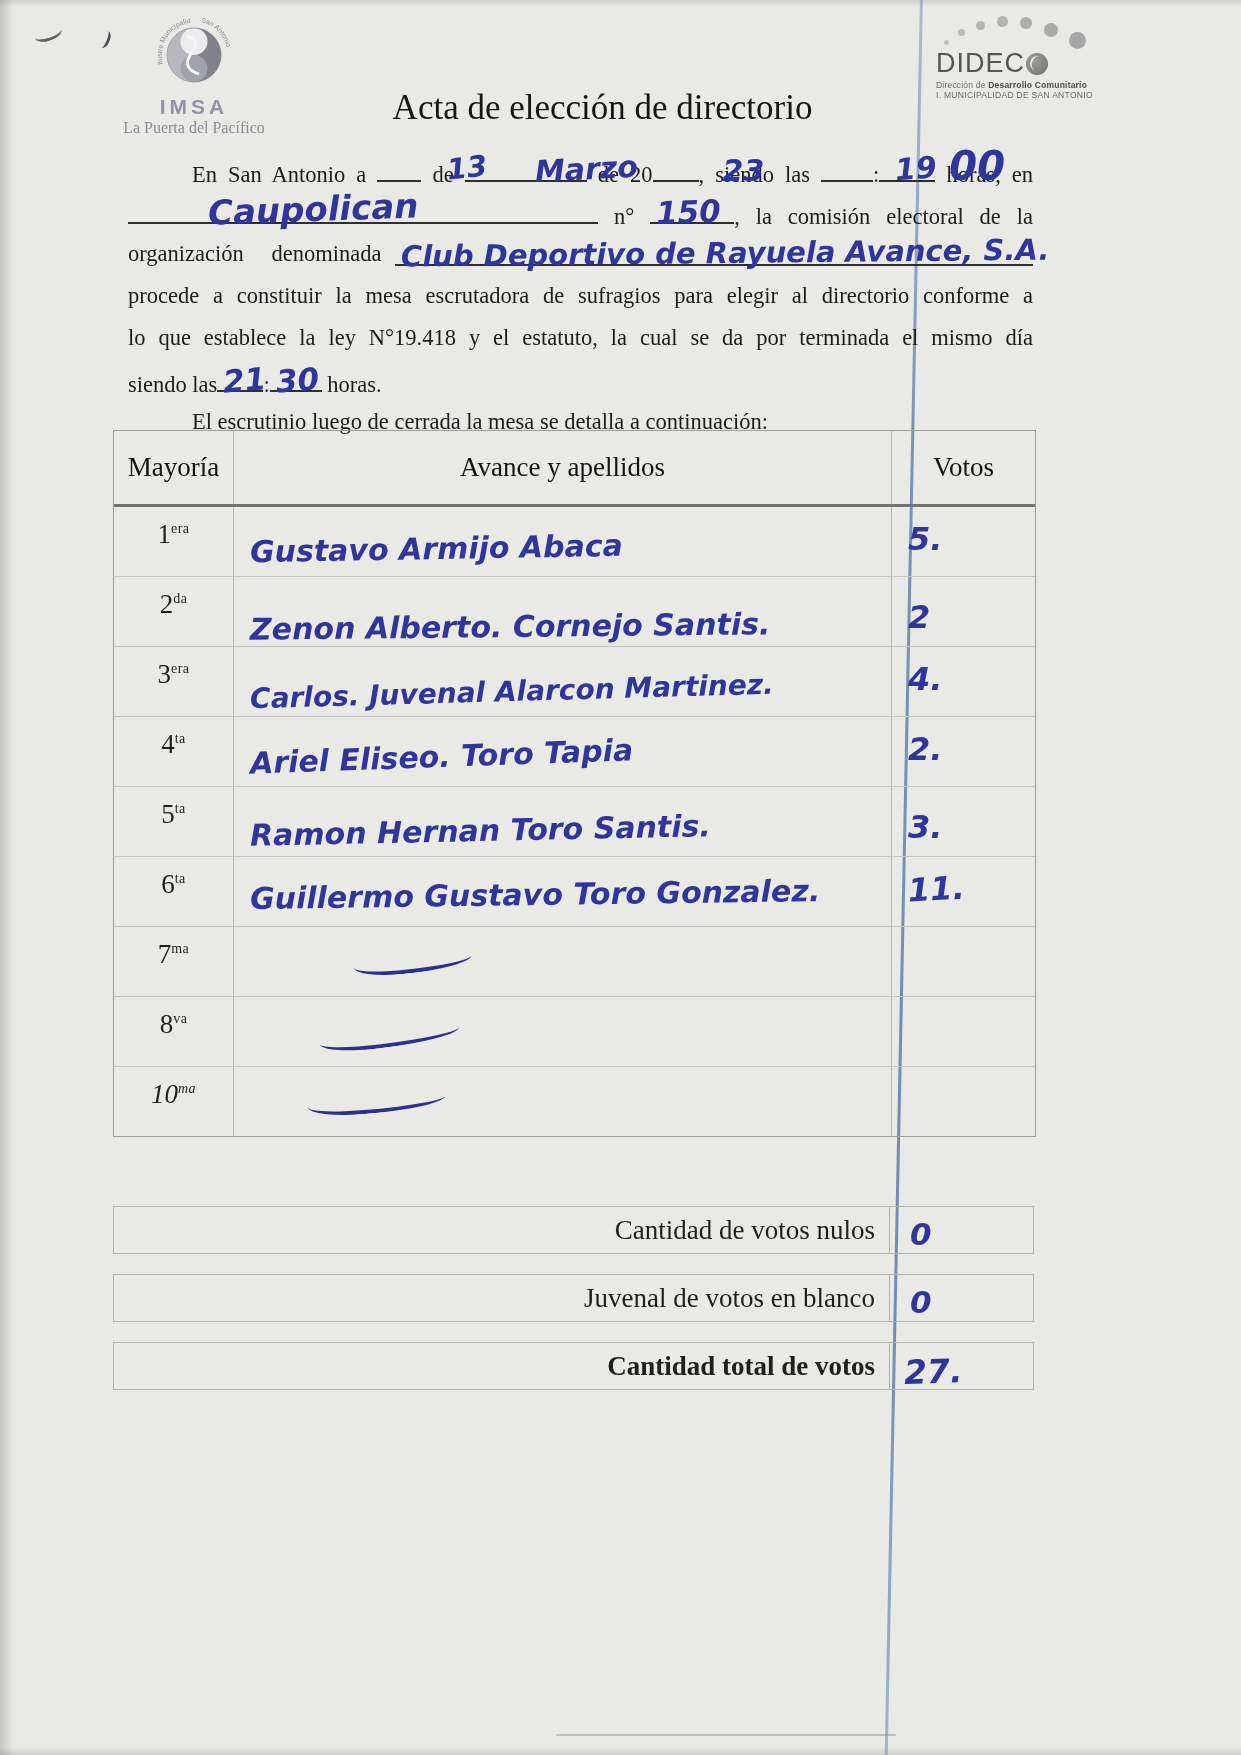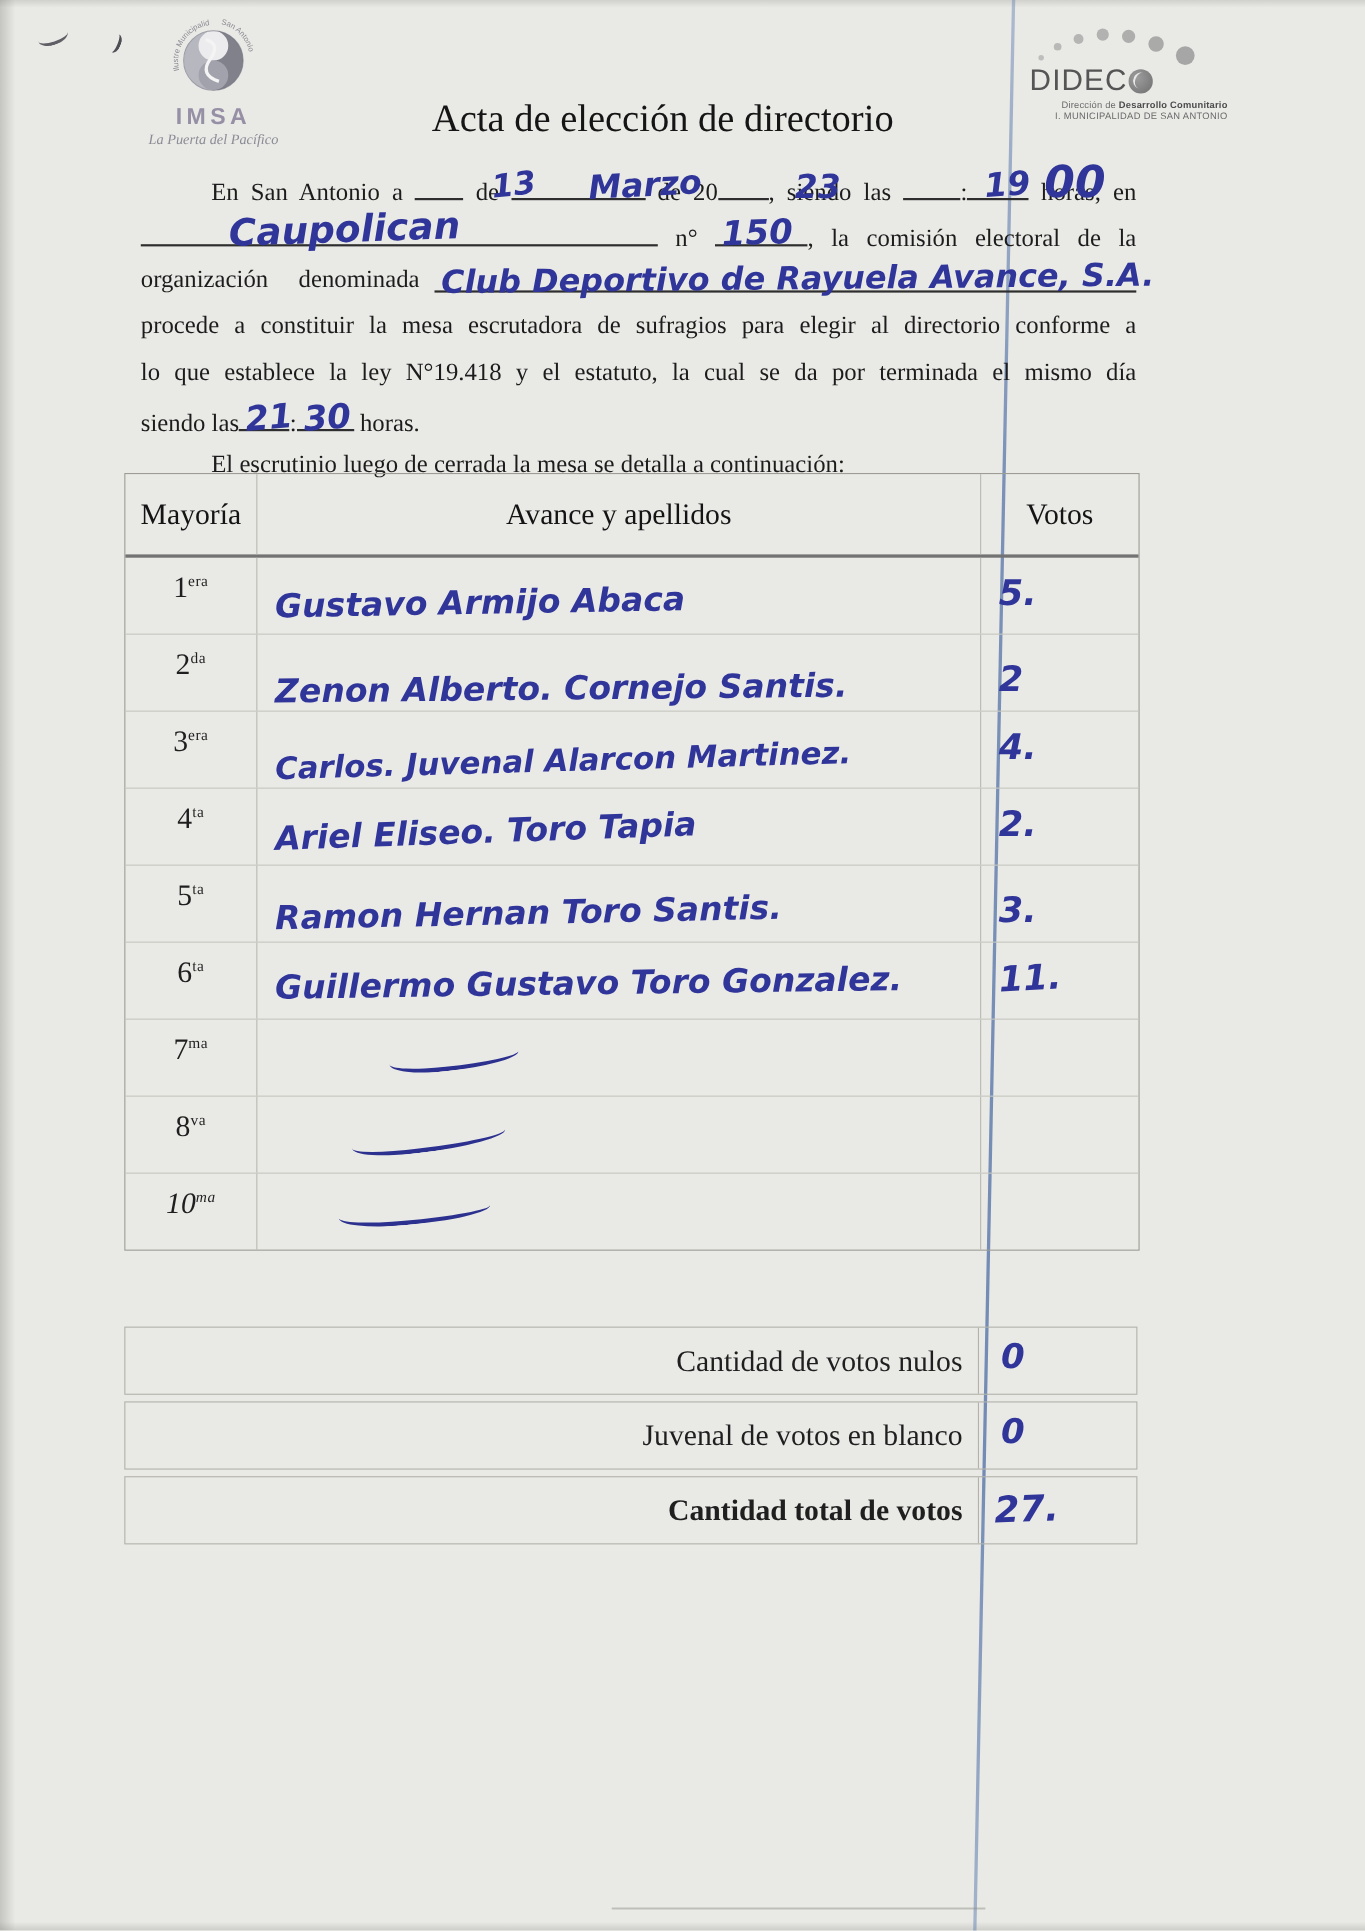--- a/index.html
+++ b/index.html
@@ -27,24 +27,24 @@
     transform:rotate(1.15deg); transform-origin:50% 100%;
     background:linear-gradient(to bottom, rgba(104,134,180,.45), rgba(86,116,168,.75) 25%,
                rgba(86,116,168,.8) 75%, rgba(104,134,180,.5));
   }
 
   
   .imsa { position:absolute; left:116px; top:12px; width:156px; text-align:center; }
   .imsa svg { display:block; margin:0 auto; }
   .imsa-name { font-family:"Liberation Sans", sans-serif; font-weight:bold; font-size:21px;
                letter-spacing:4px; color:#968fa5; line-height:1; margin-top:-2px; }
-  .imsa-tagline { font-style:italic; font-size:13px; color:#8b8b95; margin-top:2px; }
-
-  .dideco { position:absolute; left:936px; top:26px; width:180px;
-            font-family:"Liberation Sans", sans-serif;text-align:right; }
+  .imsa-tagline { font-size:16px; color:#8b8b95; margin-top:2px; }
+
+  .dideco { position:absolute; left:936px; top:16px; width:180px;
+            font-family:"Liberation Sans", sans-serif; }
   .dideco-dots { position:relative; height:34px; }
   .dideco-dots i { position:absolute; border-radius:50%; background:#9a9a9a; display:block; }
   .dideco-word { display:flex; align-items:center; color:#555; font-size:27px;
                  letter-spacing:1px; line-height:1; font-weight:normal; }
   .globe { width:22px; height:22px; border-radius:50%; margin-left:1px;
            background:radial-gradient(circle at 35% 35%, #9d9d9d, #6e6e6e);
            position:relative; }
   .globe:after { content:""; position:absolute; left:4px; top:3px; width:13px; height:15px;
                  border-left:2px solid #e8e8e8; border-radius:50%; transform:rotate(18deg); }
   .dideco-sub1 { font-size:8.5px; color:#6a6a6a; margin-top:3px; letter-spacing:.2px; }
@@ -103,21 +103,21 @@
   .r6 .hw-name { transform:rotate(-0.8deg); bottom:16px; }
   .r2 .hw-vote { top:24px; } .r5 .hw-vote { top:24px; } .r6 .hw-vote { transform:rotate(-3deg); }
   .pen-dash { height:12px; border-bottom:4px solid #2c318f;
               border-radius:0 0 80% 60% / 0 0 100% 100%; }
   .d7  { margin:30px 0 0 120px; width:118px; transform:rotate(-6deg); }
   .d8  { margin:34px 0 0 86px;  width:140px; transform:rotate(-7deg); }
   .d9  { margin:34px 0 0 98px;  width:116px; transform:rotate(-3deg); }
   .d10 { margin:30px 0 0 74px;  width:138px; transform:rotate(-5deg); }
 
   
-  .sum-row { position:absolute; left:113px; width:921px; height:62px; display:flex;
+  .sum-row { position:absolute; left:113px; width:921px; height:48px; display:flex;
              border:1px solid #b2b2ab; box-sizing:border-box; }
   .sum-label { flex:1; border-right:1px solid #b2b2ab; display:flex; align-items:center;
                justify-content:flex-end; padding-right:14px; font-size:27px; }
   .sum-value { width:143px; position:relative; }
   .sum-value .hw { position:absolute; left:20px; top:12px; font-size:31px; line-height:1; }
   .sum-nulos  { top:1206px; }
   .sum-blanco { top:1274px; }
   .sum-total  { top:1342px; }
   .sum-total .sum-label { font-weight:bold; }
   .sum-total .hw { font-size:33px; left:14px; transform:rotate(-2deg); }

